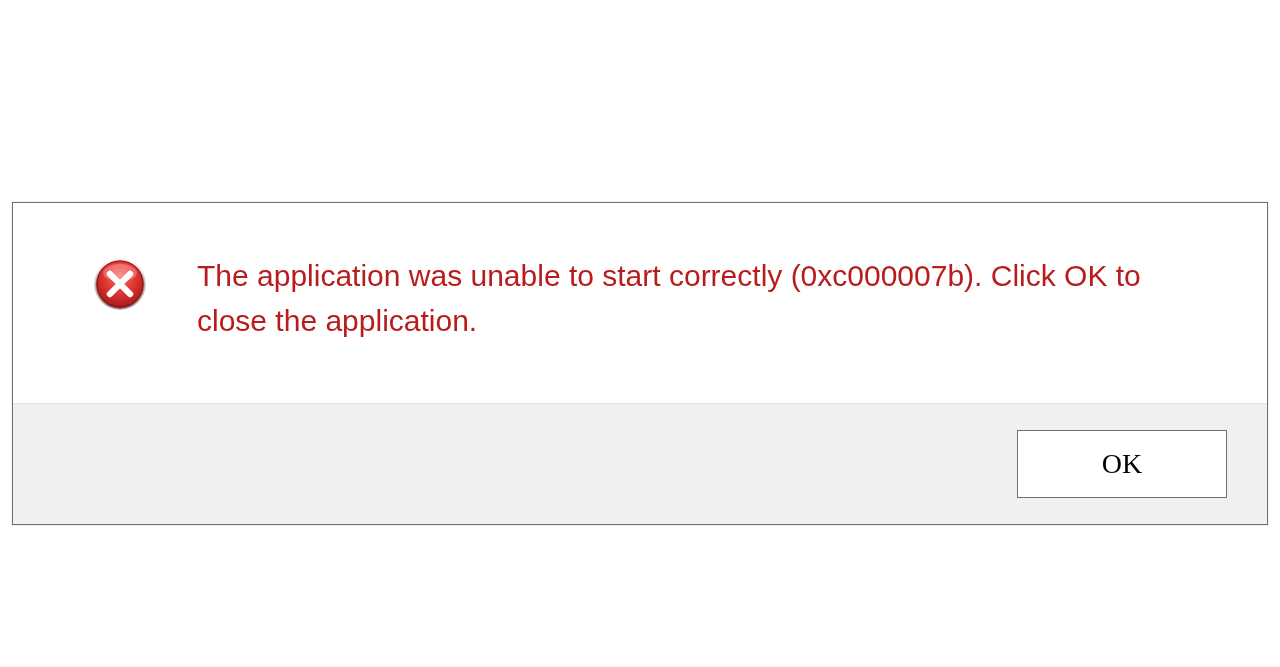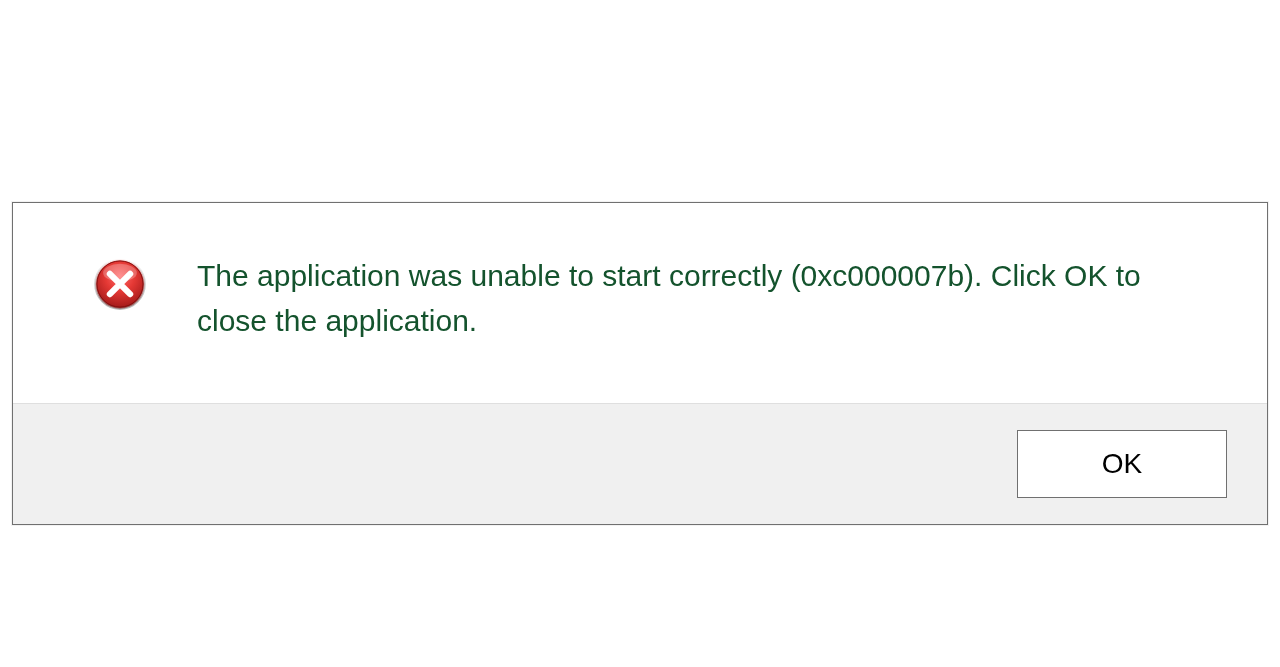--- a/index.html
+++ b/index.html
@@ -37,35 +37,35 @@
       padding-top: 4px;
     }
     .error-icon {
       width: 54px;
       height: 54px;
       display: block;
     }
     .message {
       font-size: 30px;
       line-height: 1.5;
-      color: #14532d;
+      color: #b91c1c;
       font-weight: 400;
       max-width: 1000px;
     }
     .button-area {
       background: #f0f0f0;
       border-top: 1px solid #dfdfdf;
       padding: 26px 40px 26px 40px;
       display: flex;
       justify-content: flex-end;
     }
     .ok-button {
       background: #ffffff;
       border: 1px solid #707070;
-      font-family: Liberation Sans, sans-serif;
+      font-family: Liberation Serif, serif;
       font-size: 28px;
       color: #000000;
       width: 210px;
       height: 68px;
       cursor: pointer;
       display: flex;
       align-items: center;
       justify-content: center;
     }
   </style>

